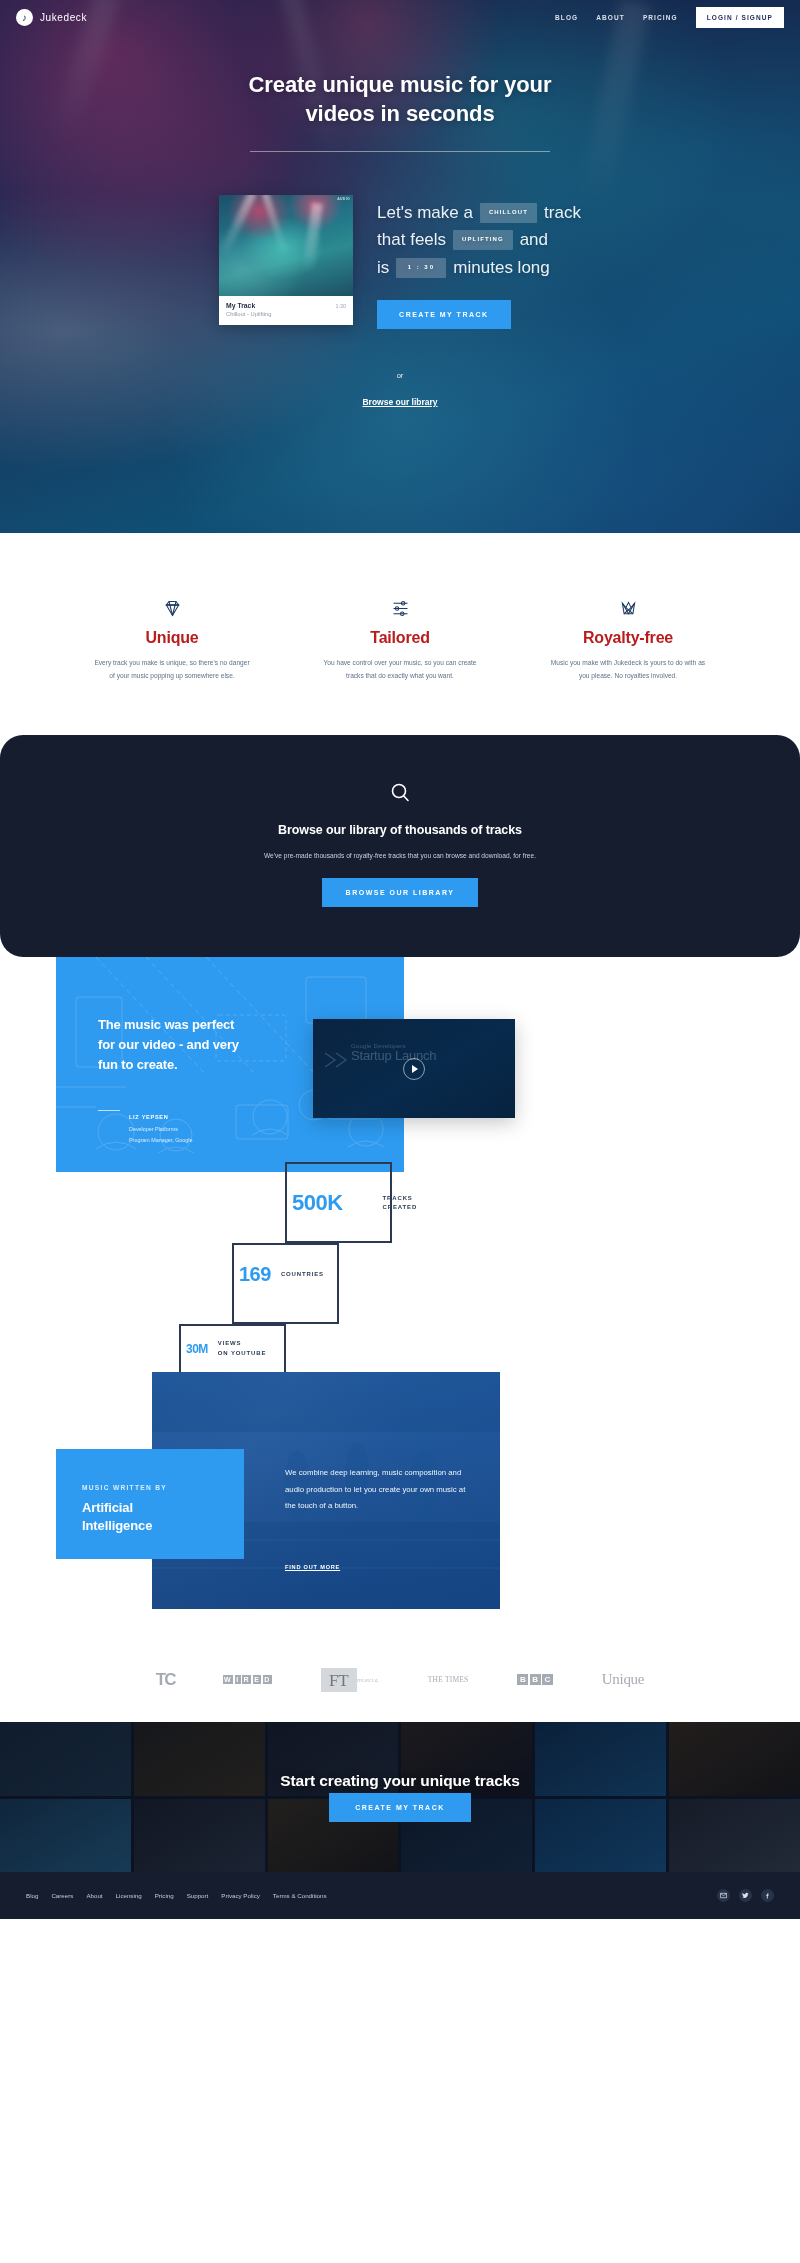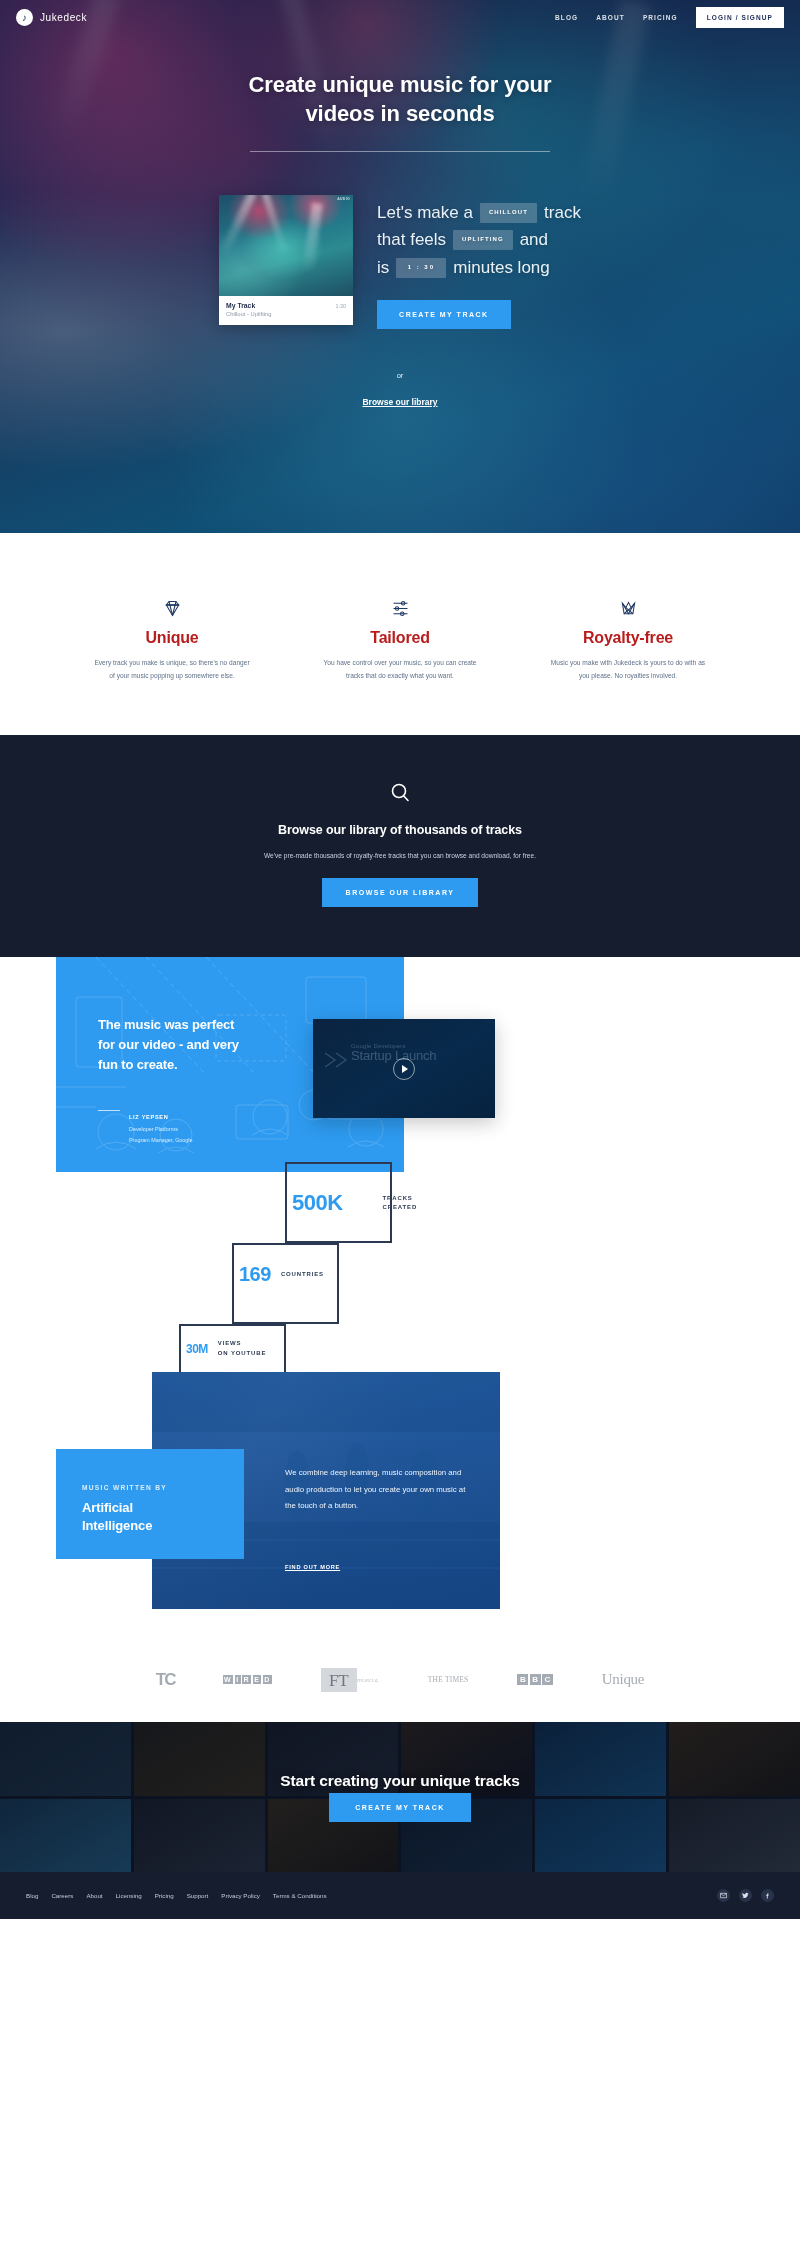--- a/index.html
+++ b/index.html
@@ -210,20 +210,21 @@
     line-height:2.0;
     color:#5f7189;
   }
 
   
   .library {
     margin-top:53px;
     background:#151d2e;
     padding:46px 12px 50px;
     text-align:center;
+    border-radius:23px;
   }
   .library-title {
     margin-top:18px;
     color:#fff;
     font-size:12.5px;
     font-weight:bold;
     letter-spacing:-0.1px;
   }
   .library-sub {
     margin-top:15px;
@@ -259,21 +260,21 @@
     position:relative; z-index:3;
     margin:30px 0 0 42px;
     display:flex; align-items:flex-start; gap:9px;
   }
   .attr-rule { width:22px; height:1px; background:rgba(255,255,255,.7); margin-top:5px; }
   .attr-name { color:#fff; font-size:5.6px; font-weight:bold; letter-spacing:.7px; }
   .attr-role { color:rgba(255,255,255,.82); font-size:5.4px; margin-top:2.5px; line-height:1.55; }
   .testi-video {
     position:absolute;
     left:313px; top:62px;
-    width:182px; height:99px;
+    width:202px; height:99px;
     background:linear-gradient(150deg,#0a2340 0%,#082a4c 55%,#06223f 100%);
     box-shadow:0 5px 18px rgba(0,0,0,.22);
     overflow:hidden;
   }
   .video-logo {
     position:absolute; left:12px; top:24px;
     opacity:.28;
   }
   .video-wordmark { color:#b9d2ea; font-size:6px; letter-spacing:.2px; }
   .video-wordmark2 { color:#b9d2ea; font-size:13px; letter-spacing:-0.2px; margin-top:-1px; }

